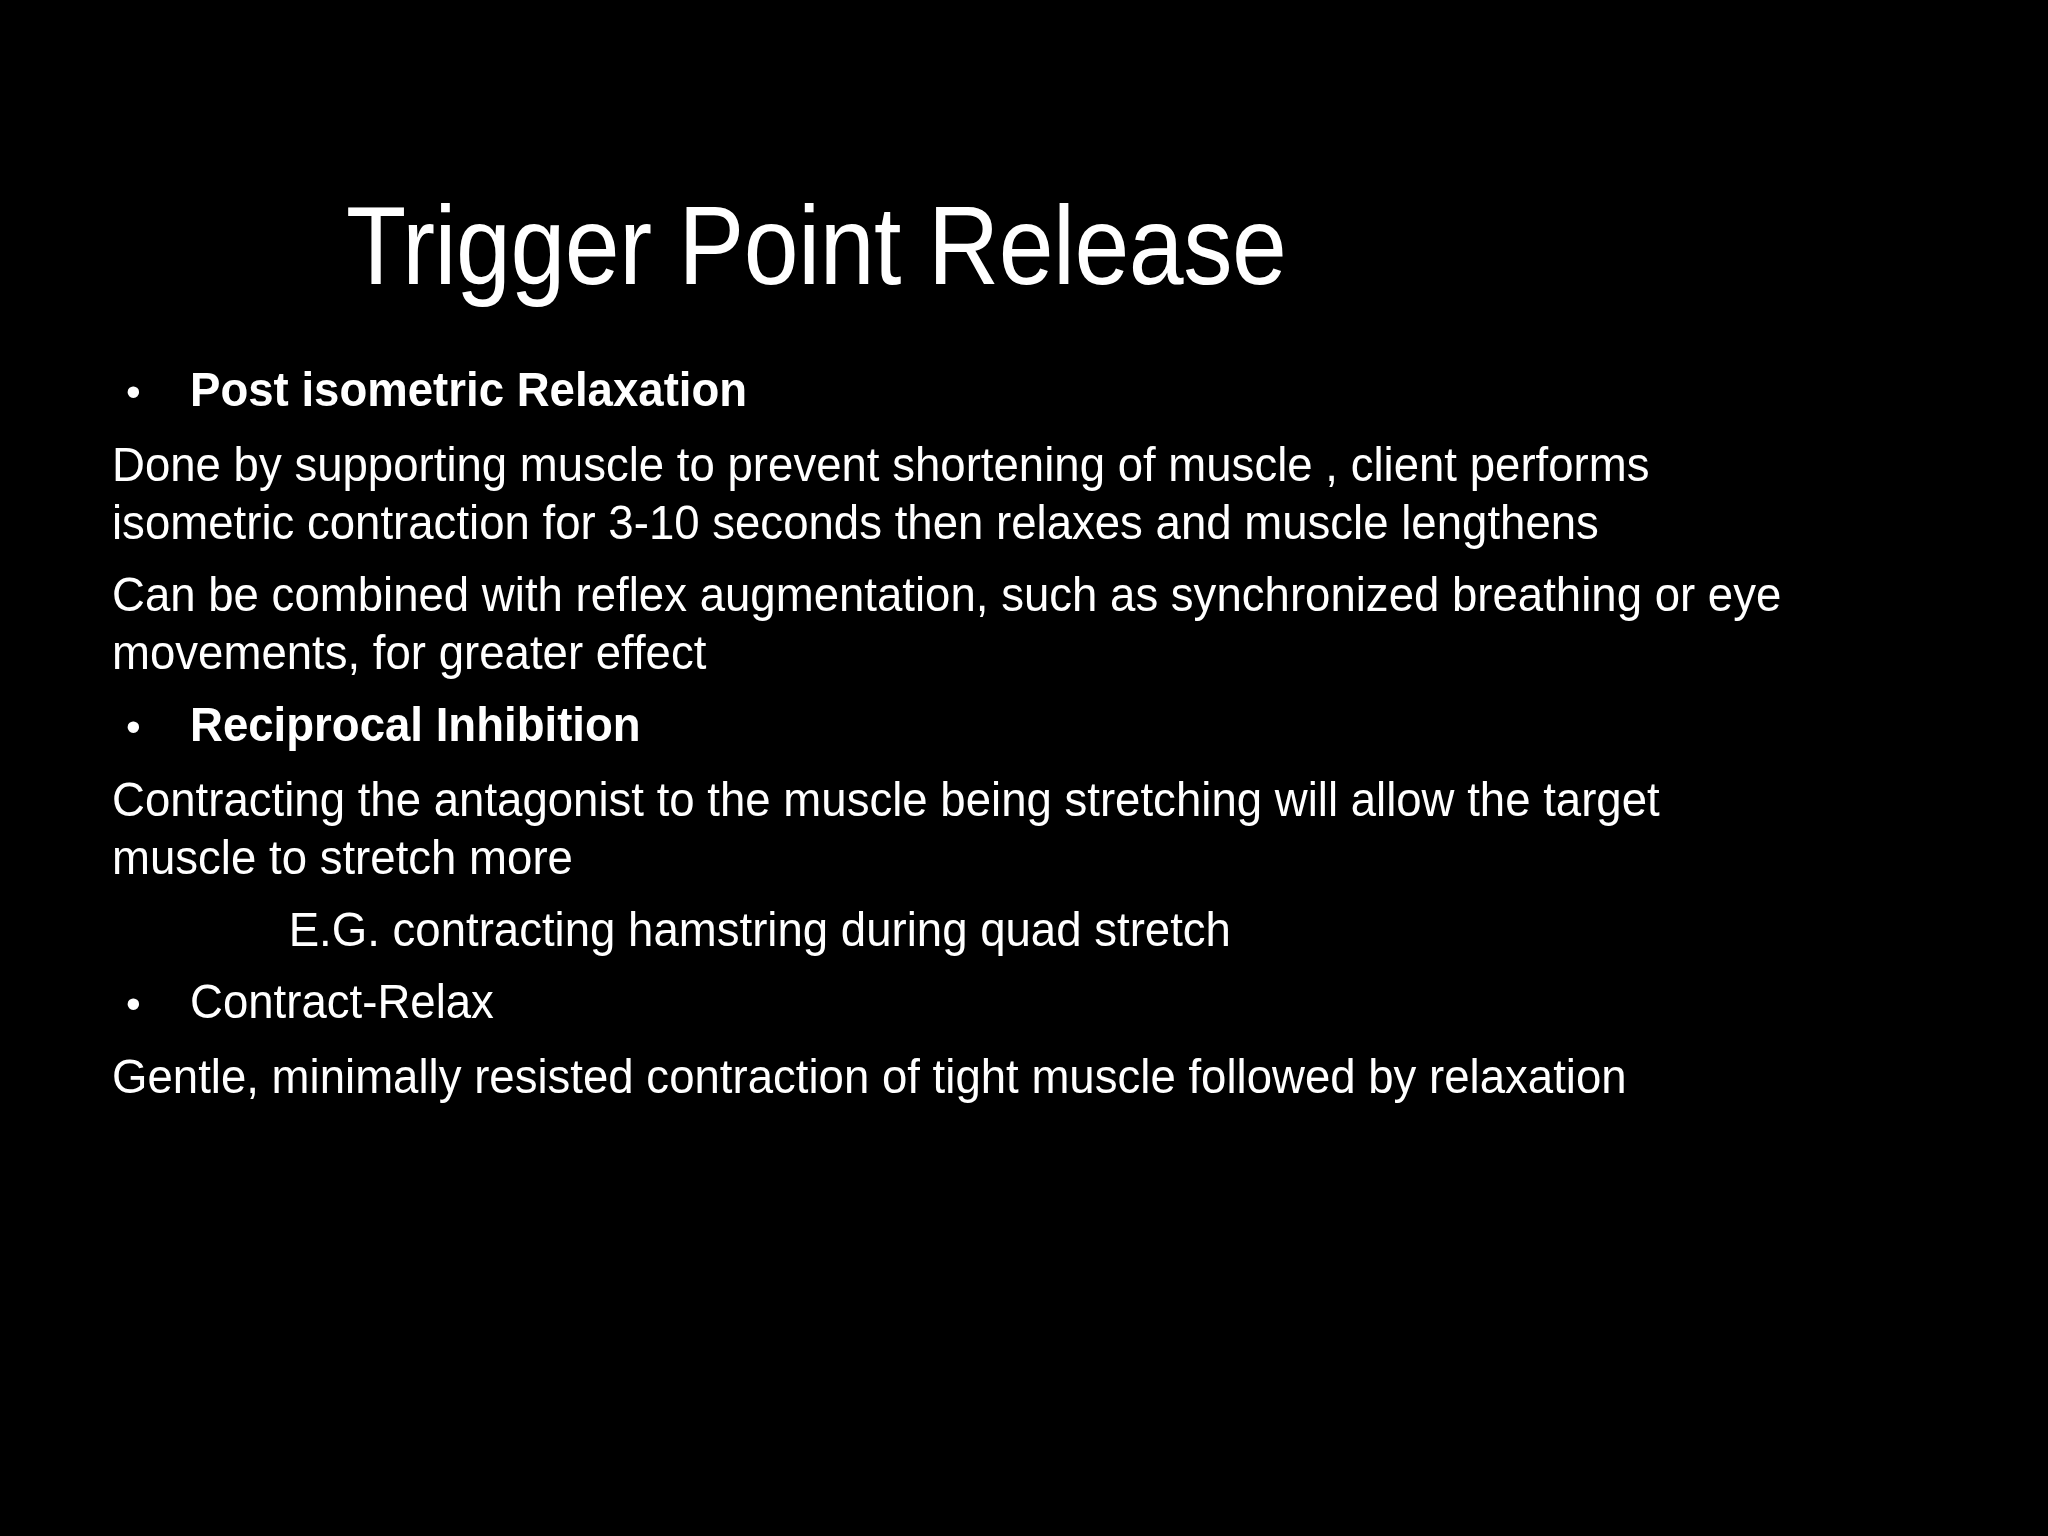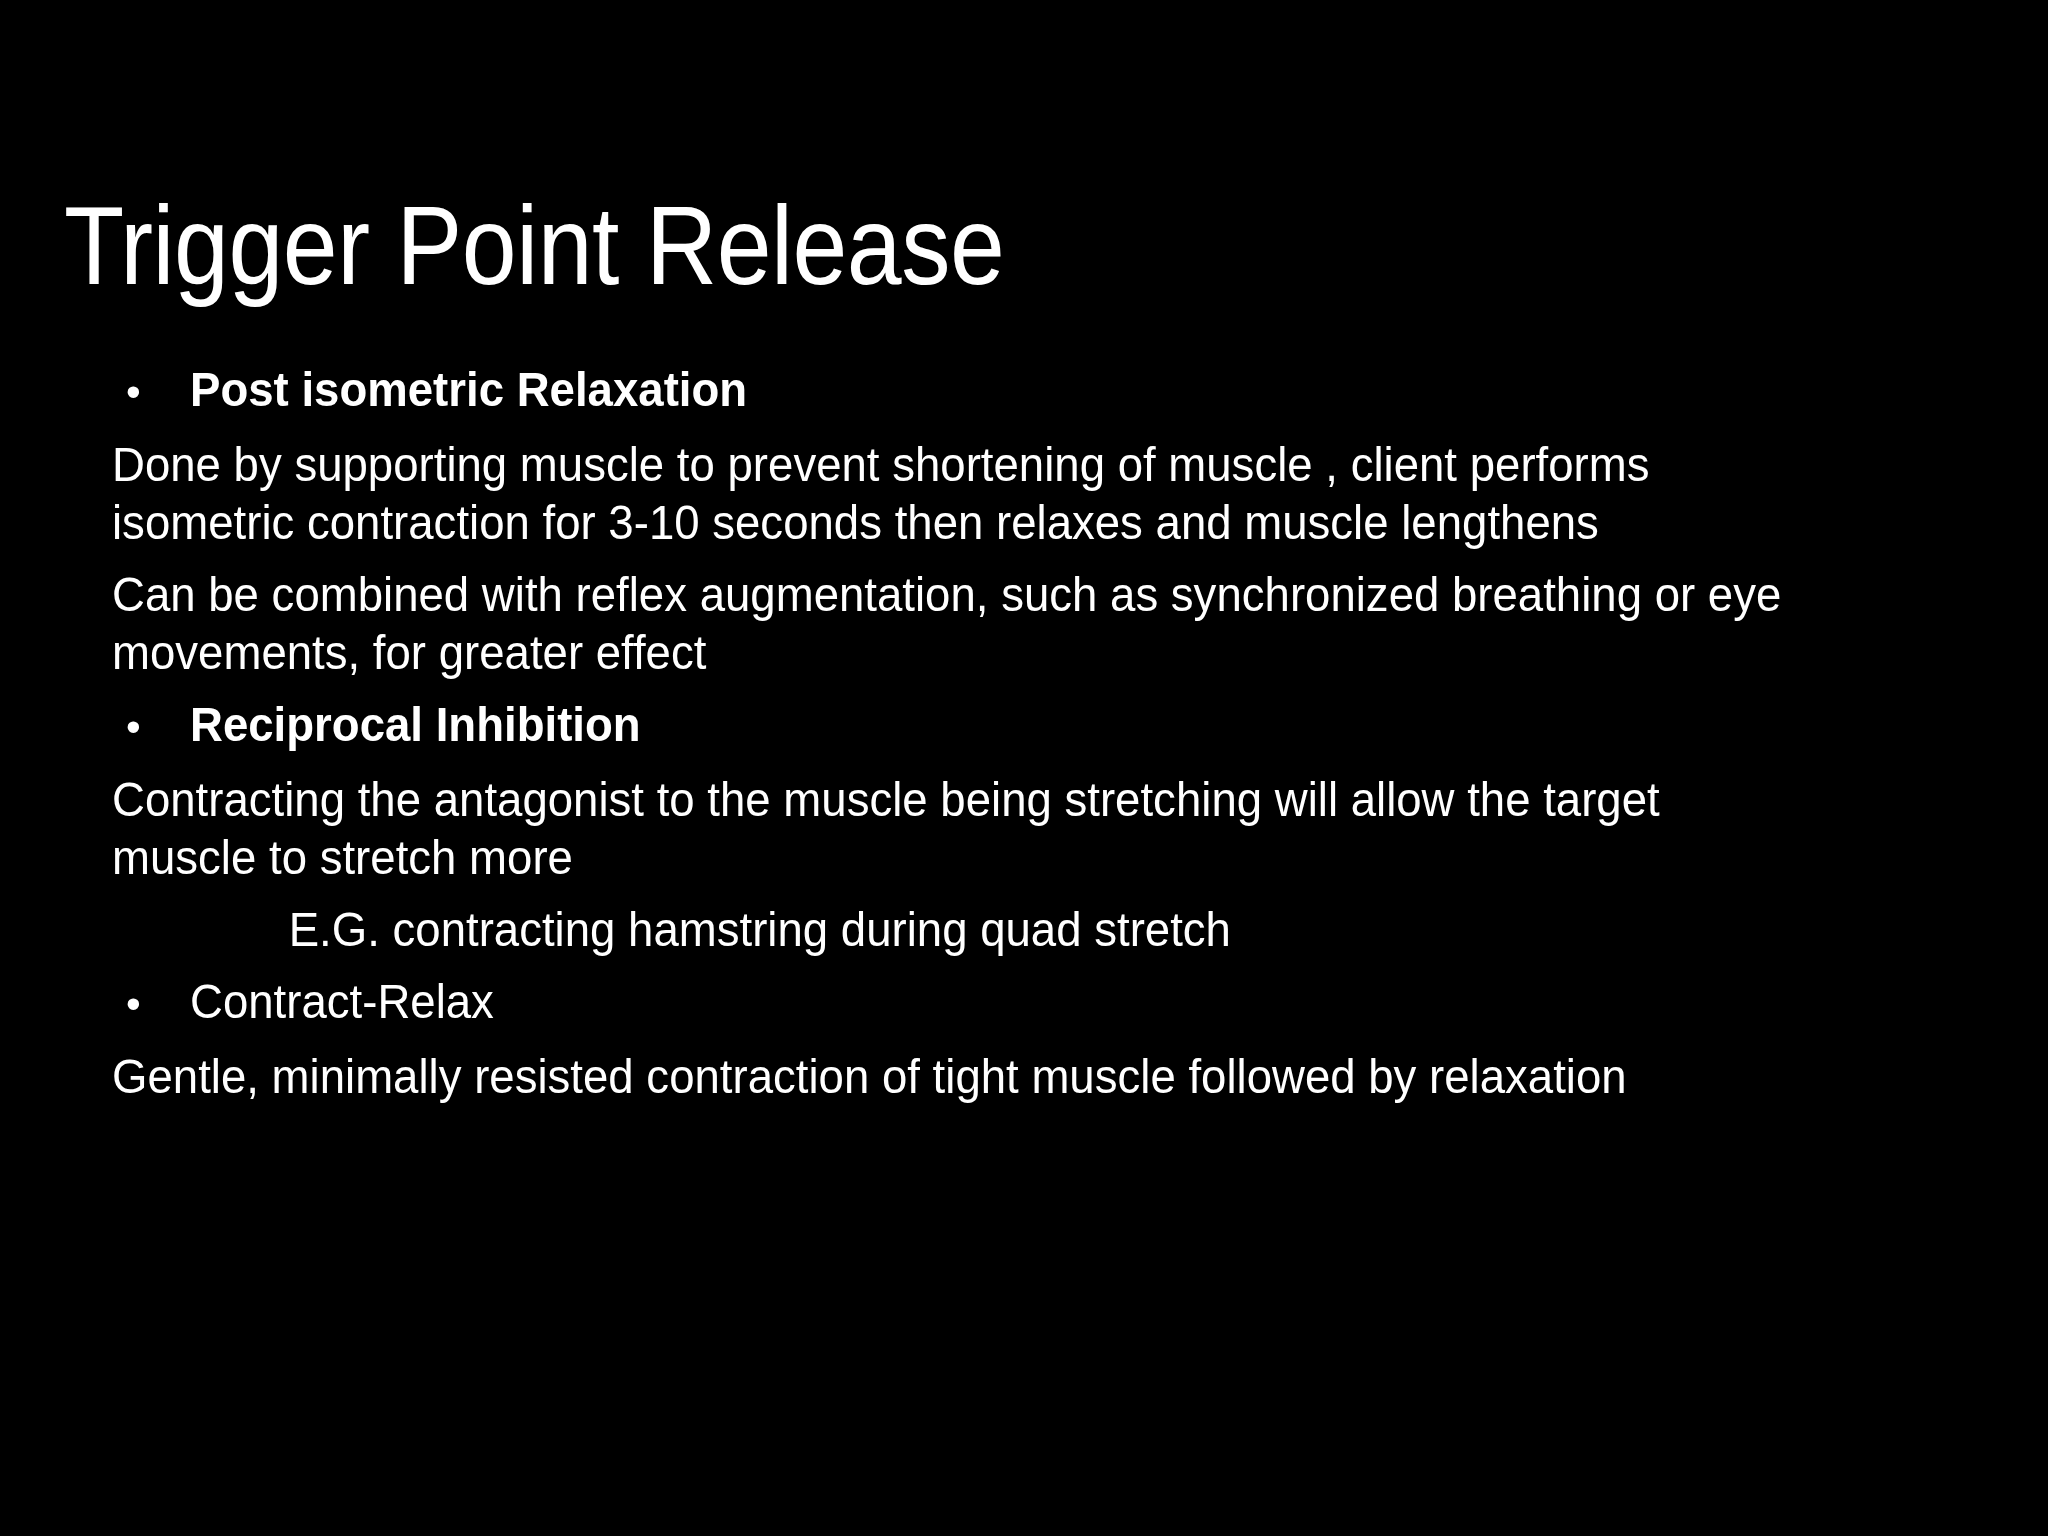--- a/index.html
+++ b/index.html
@@ -18,21 +18,21 @@
     color: #ffffff;
     -webkit-font-smoothing: antialiased;
   }
 
   
   #title-block {
     position: absolute;
     left: 0;
     top: 112px;
     width: 1632px;
-    text-align: left;
+    text-align: center;
   }
   #slide-title {
     display: inline-block;
     font-size: 112px;
     line-height: 1.06;
     font-weight: 400;
     letter-spacing: -0.5px;
     color: #ffffff;
     transform: scaleX(0.88);
     transform-origin: center top;

